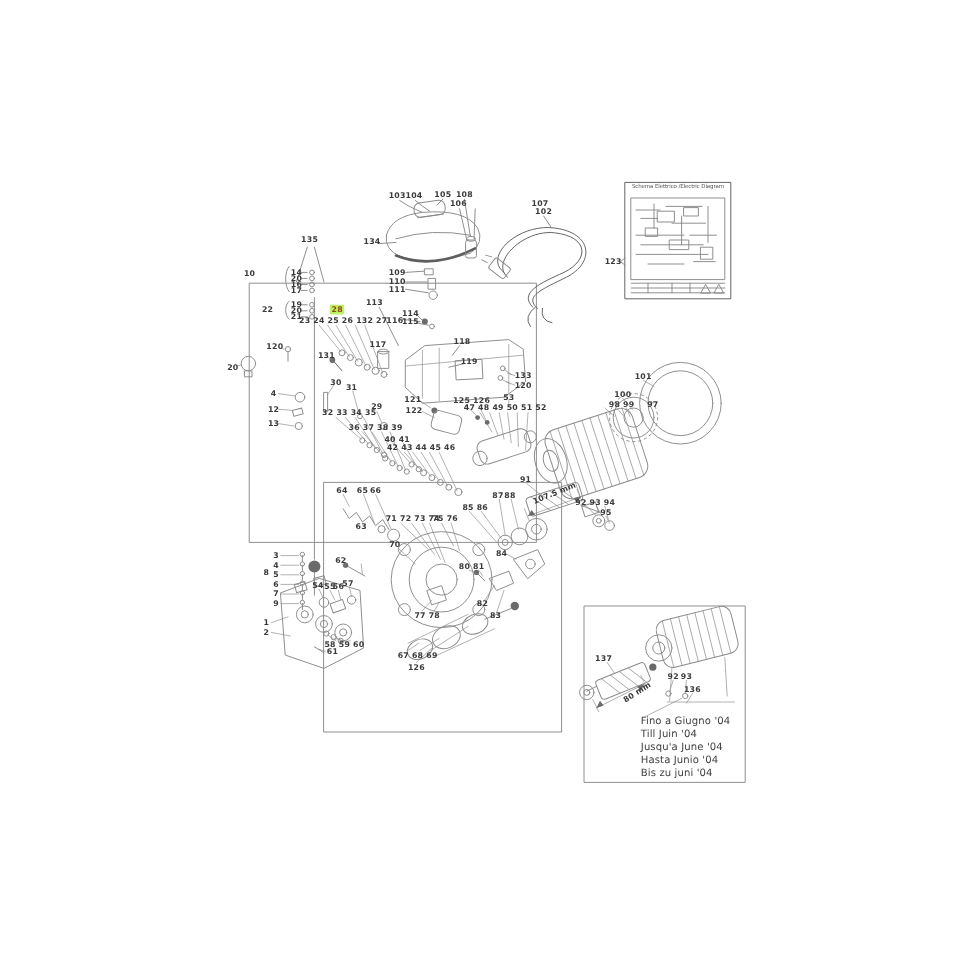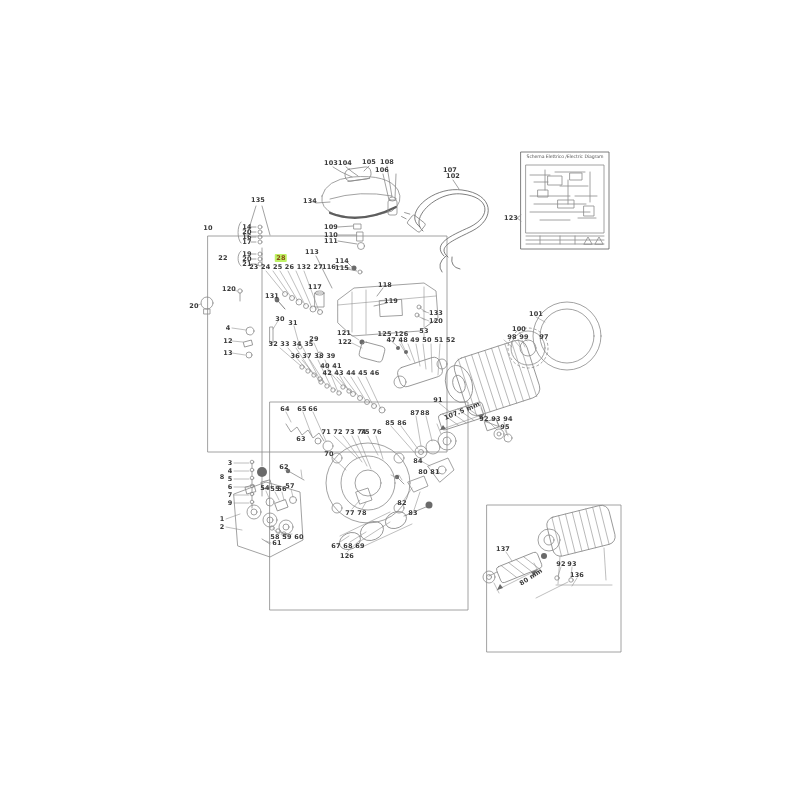--- a/index.html
+++ b/index.html
@@ -370,21 +370,21 @@
         <span class="plabel" style="left: 519px; top: 329px; transform: translate(-50%, -50%) rotate(0deg);">100</span>
         <span class="plabel" style="left: 504px; top: 337px; transform: translate(-50%, -50%) rotate(0deg); margin-left: 40px;">97</span>
         <span class="plabel" style="left: 518px; top: 337px; transform: translate(-50%, -50%) rotate(0deg);">98 99</span>
         <span class="plabel" style="left: 438px; top: 400px; transform: translate(-50%, -50%) rotate(0deg);">91</span>
         <span class="plabel" style="left: 415px; top: 413px; transform: translate(-50%, -50%) rotate(0deg); text-align: right;">87</span>
         <span class="plabel" style="left: 425px; top: 413px; transform: translate(-50%, -50%) rotate(0deg);">88</span>
         <span class="plabel" style="left: 396px; top: 423px; transform: translate(-50%, -50%) rotate(0deg);">85 86</span>
         <span class="plabel" style="left: 496px; top: 419px; transform: translate(-50%, -50%) rotate(0deg);">92 93 94</span>
         <span class="plabel" style="left: 505px; top: 427px; transform: translate(-50%, -50%) rotate(0deg);">95</span>
         <span class="plabel" style="left: 418px; top: 461px; transform: translate(-50%, -50%) rotate(0deg);">84</span>
-        <span class="plabel" style="left: 393px; top: 472px; transform: translate(-50%, -50%) rotate(0deg); margin-left: 36px;">80 81</span>
+        <span class="plabel" style="left: 393px; top: 472px; transform: translate(-50%, -50%) rotate(0deg);">80 81</span>
         <span class="plabel" style="left: 402px; top: 503px; transform: translate(-50%, -50%) rotate(0deg);">82</span>
         <span class="plabel" style="left: 413px; top: 513px; transform: translate(-50%, -50%) rotate(0deg);">83</span>
         <span class="plabel" style="left: 285px; top: 409px; transform: translate(-50%, -50%) rotate(0deg);">64</span>
         <span class="plabel" style="left: 302px; top: 409px; transform: translate(-50%, -50%) rotate(0deg);">65</span>
         <span class="plabel" style="left: 313px; top: 409px; transform: translate(-50%, -50%) rotate(0deg);">66</span>
         <span class="plabel" style="left: 344px; top: 432px; transform: translate(-50%, -50%) rotate(0deg);">71 72 73 74</span>
         <span class="plabel" style="left: 371px; top: 432px; transform: translate(-50%, -50%) rotate(0deg);">75 76</span>
         <span class="plabel" style="left: 329px; top: 454px; transform: translate(-50%, -50%) rotate(0deg);">70</span>
         <span class="plabel" style="left: 284px; top: 467px; transform: translate(-50%, -50%) rotate(0deg);">62</span>
         <span class="plabel" style="left: 301px; top: 439px; transform: translate(-50%, -50%) rotate(0deg);">63</span>
@@ -409,14 +409,21 @@
         <span class="plabel" style="left: 462px; top: 411px; transform: translate(-50%, -50%) rotate(-22deg);">107.5 mm</span>
         <span class="plabel" style="left: 503px; top: 549px; transform: translate(-50%, -50%) rotate(0deg);">137</span>
         <span class="plabel" style="left: 561px; top: 564px; transform: translate(-50%, -50%) rotate(0deg); text-align: right;">92</span>
         <span class="plabel" style="left: 572px; top: 564px; transform: translate(-50%, -50%) rotate(0deg);">93</span>
         <span class="plabel" style="left: 577px; top: 575px; transform: translate(-50%, -50%) rotate(0deg);">136</span>
         <span class="plabel" style="left: 531px; top: 577px; transform: translate(-50%, -50%) rotate(-33deg);">80 mm</span>
       </div>
 
     <div class="elec-title">Schema Elettrico /Electric Diagram</div>
 
+    <div class="inset-caption">
+        <div>Fino a Giugno '04</div>
+        <div>Till Juin '04</div>
+        <div>Jusqu'a June '04</div>
+        <div>Hasta Junio '04</div>
+        <div>Bis zu juni '04</div>
+      </div>
   </div>
 </div>
 
 </body></html>

